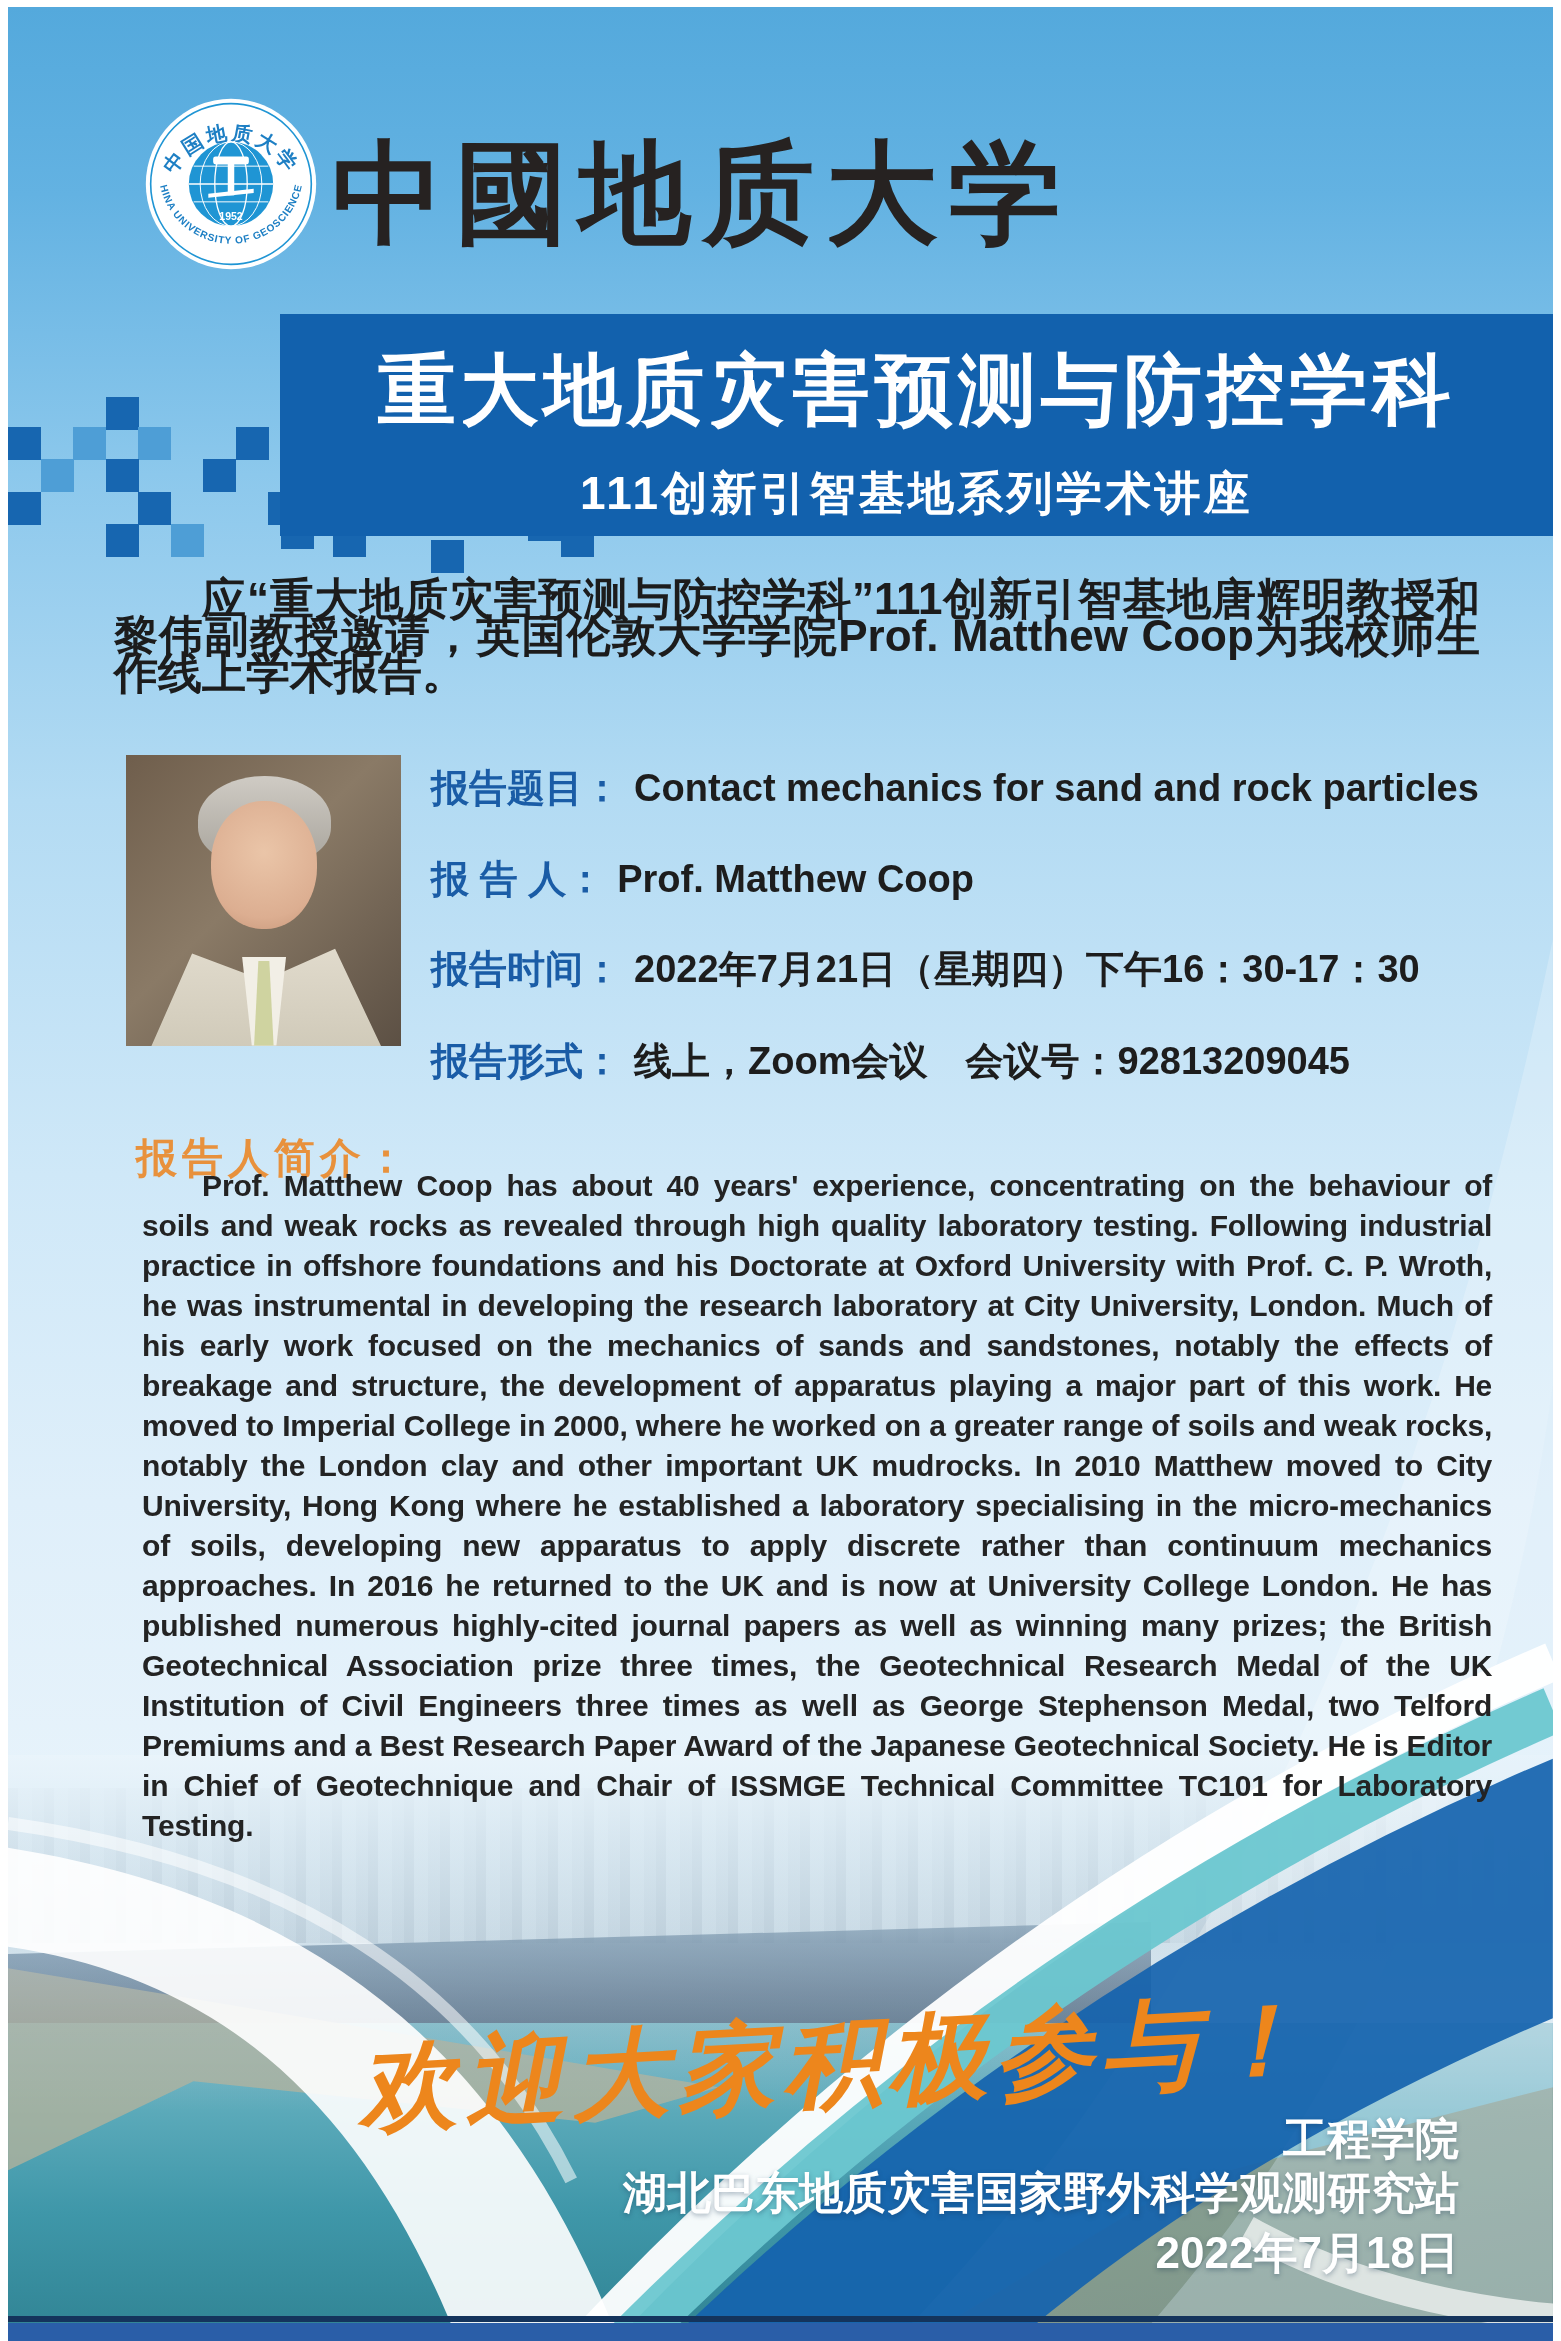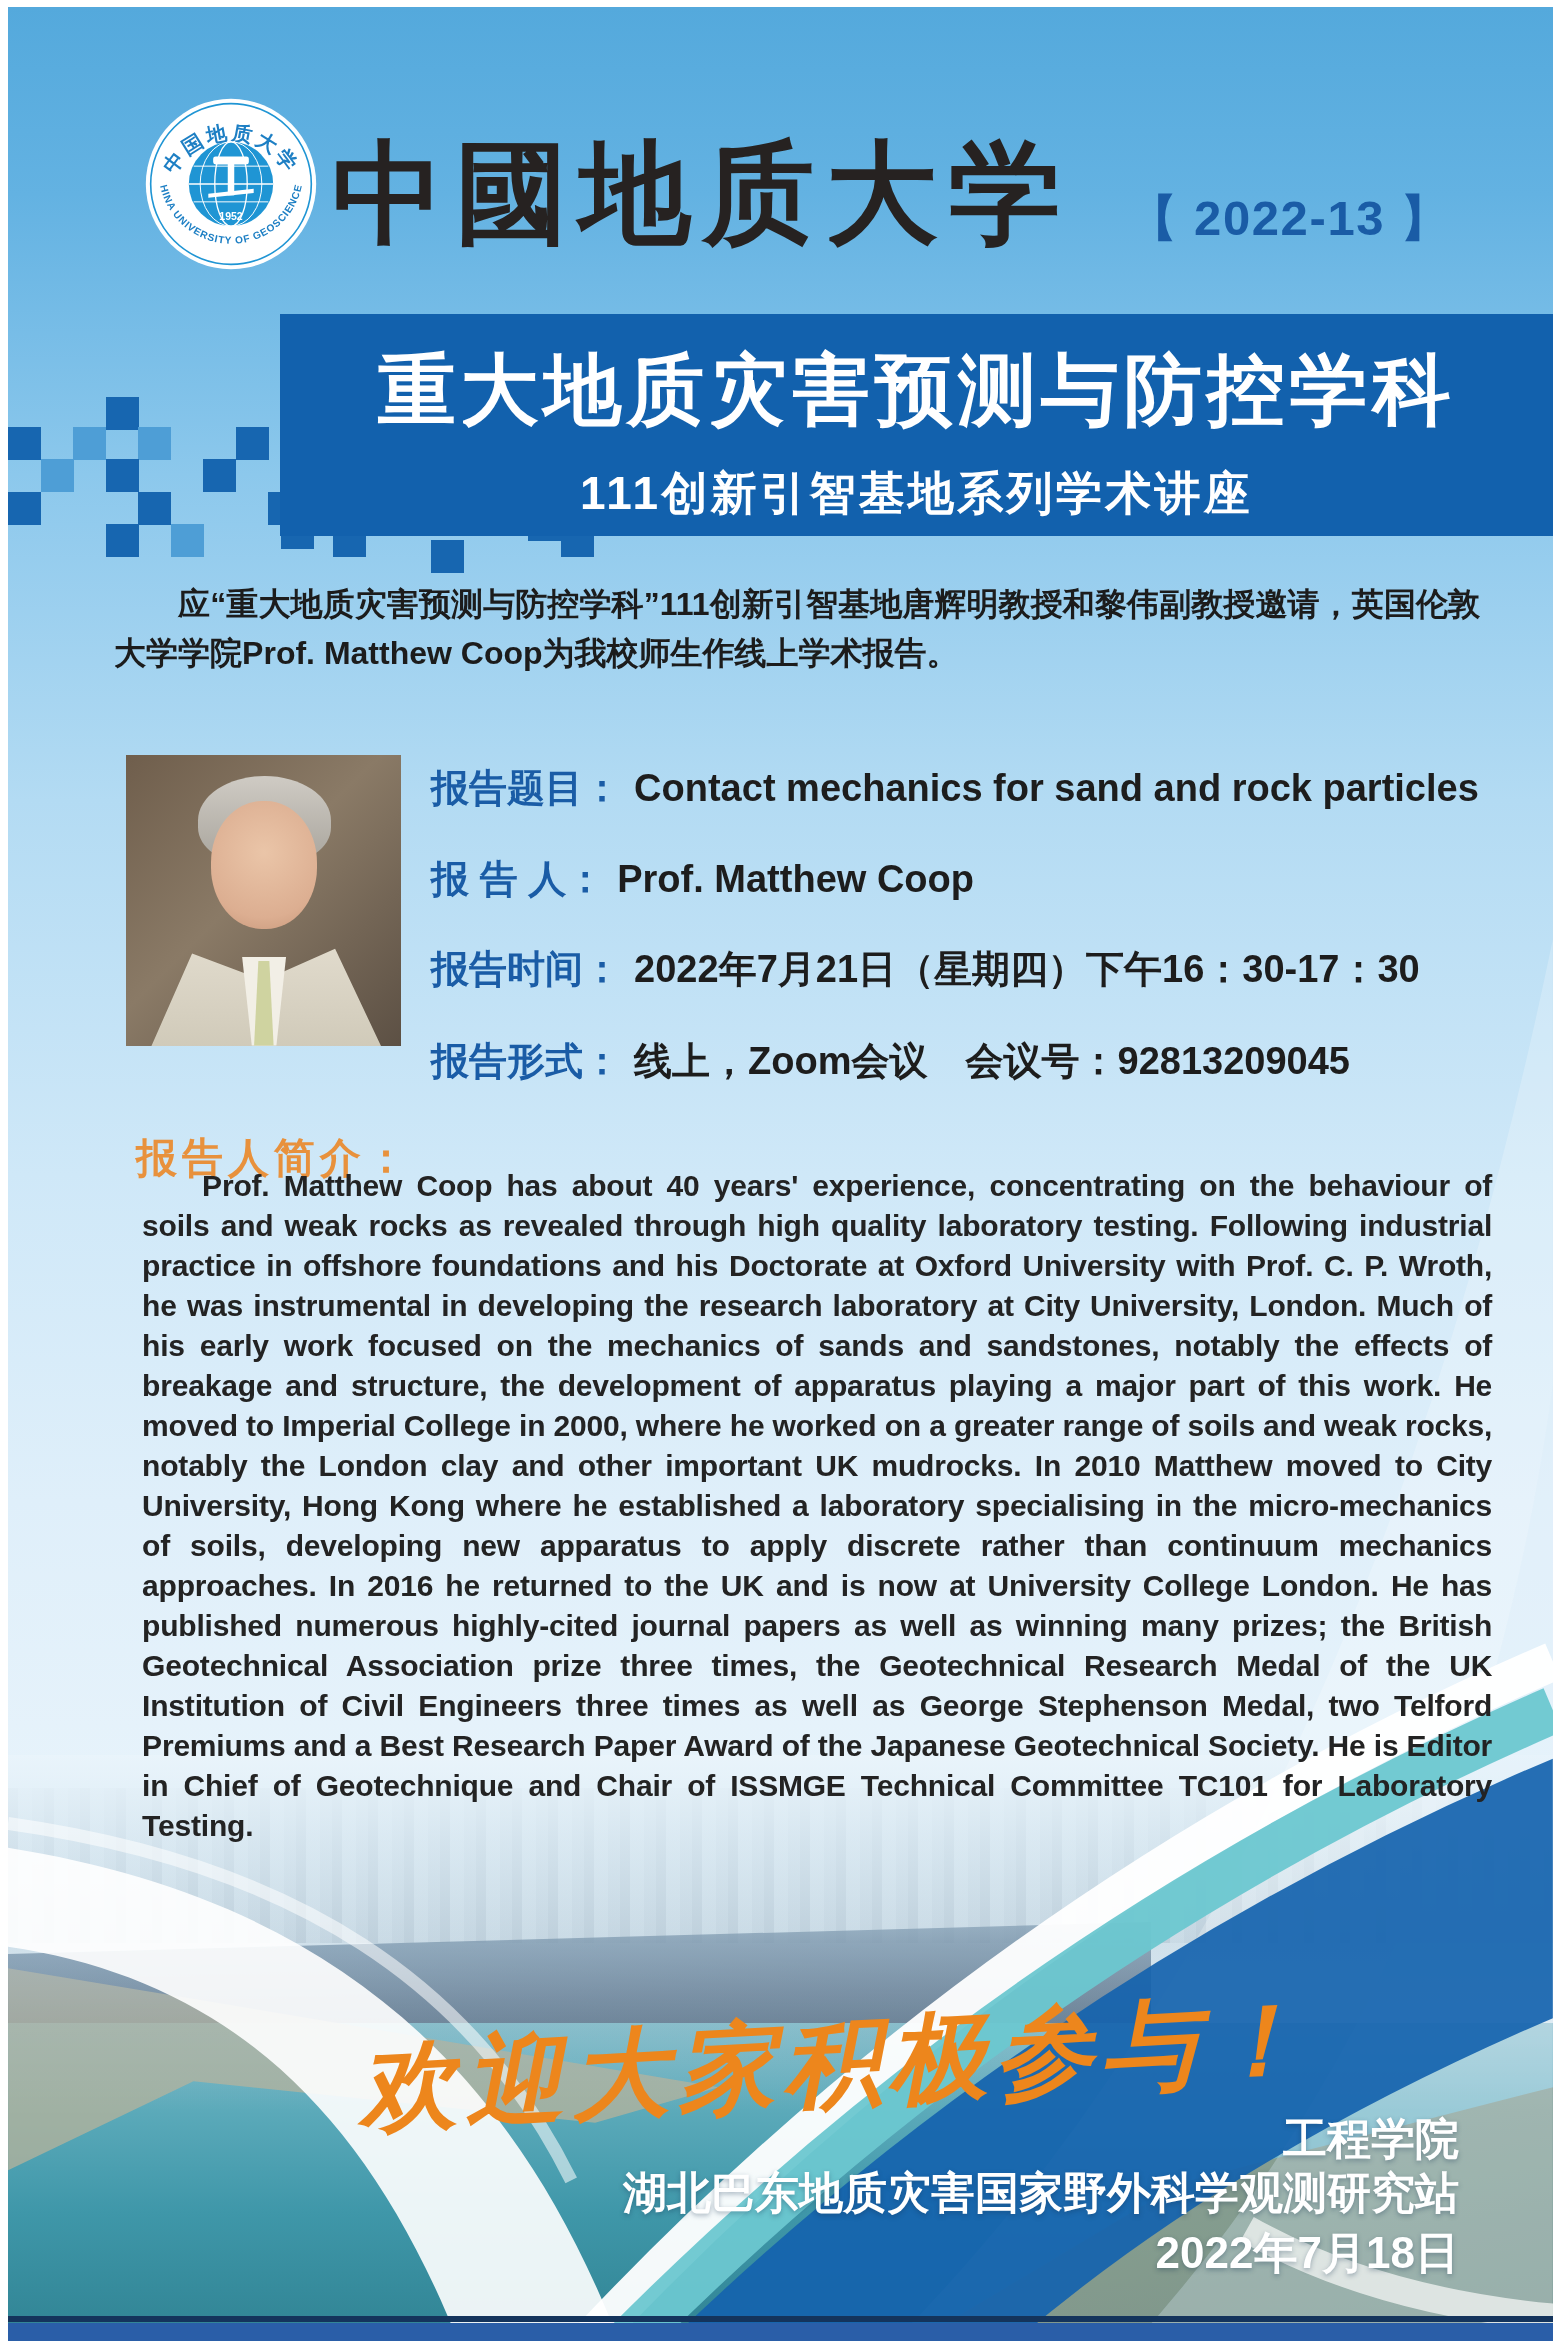--- a/index.html
+++ b/index.html
@@ -38,21 +38,21 @@
   .uni-name{position:absolute;left:324px;top:112px;z-index:6;font-family:"DejaVu Serif",serif;
     font-weight:900;font-size:112px;letter-spacing:11.4px;color:#262221;white-space:nowrap;}
   .issue{position:absolute;right:102px;top:179px;z-index:6;font-size:49px;font-weight:bold;
     color:var(--label-blue);white-space:nowrap;letter-spacing:1.6px;}
   
   .banner{position:absolute;left:272px;right:0;top:307px;height:222px;background:var(--banner-blue);
     z-index:5;text-align:center;color:#fff;}
   .banner .t1{margin-top:25px;font-size:78px;font-weight:900;letter-spacing:4.9px;white-space:nowrap;}
   .banner .t2{margin-top:19px;font-size:46px;font-weight:900;letter-spacing:3.3px;white-space:nowrap;}
   
-  .intro{position:absolute;left:106px;width:1366px;top:573px;z-index:6;font-size:32px;line-height:49px;
+  .intro{position:absolute;left:106px;width:1366px;top:573px;z-index:6;font-size:44px;line-height:37px;
     font-weight:bold;color:#1c1c1c;text-align:justify;text-indent:2em;}
   
   .spk{position:absolute;left:118px;top:748px;width:275px;height:291px;z-index:6;overflow:hidden;
     background:linear-gradient(135deg,#6f5e4c 0%,#8a7a66 45%,#5c5044 100%);}
   .spk .hair{position:absolute;left:72px;top:21px;width:133px;height:89px;border-radius:50% 50% 42% 42%;
     background:linear-gradient(180deg,#cfcbc4,#a8a49c);}
   .spk .face{position:absolute;left:85px;top:46px;width:106px;height:128px;border-radius:48%;
     background:radial-gradient(circle at 50% 40%,#eac5a8 0%,#dcae91 70%,#c69679 100%);}
   .spk .suit{position:absolute;left:0;bottom:-8.1px;width:100%;height:122px;
     clip-path:polygon(8% 100%,24% 18%,50% 40%,76% 14%,94% 100%);background:linear-gradient(180deg,#e3ddcf,#cfc9b8);}
@@ -158,21 +158,20 @@
       <g>
         <rect x="84" y="72" width="44" height="10" rx="3" fill="#ffffff"></rect>
         <rect x="102" y="80" width="8" height="40" fill="#ffffff"></rect>
         <polygon points="78,118 134,112 134,117 78,123" fill="#ffffff"></polygon>
       </g>
       <text x="106" y="150" text-anchor="middle" fill="#ffffff" font-size="13" font-weight="bold">1952</text>
     </svg>
 
     <div class="uni-name">中國地质大学</div>
 
-    <div class="issue">【 2022-13 】</div>
 
     <div class="banner">
       <div class="t1">重大地质灾害预测与防控学科</div>
       <div class="t2">111创新引智基地系列学术讲座</div>
     </div>
 
     <div class="intro">应“重大地质灾害预测与防控学科”111创新引智基地唐辉明教授和黎伟副教授邀请，英国伦敦大学学院Prof. Matthew Coop为我校师生作线上学术报告。</div>
 
     <div class="spk">
       <div class="hair"></div>

